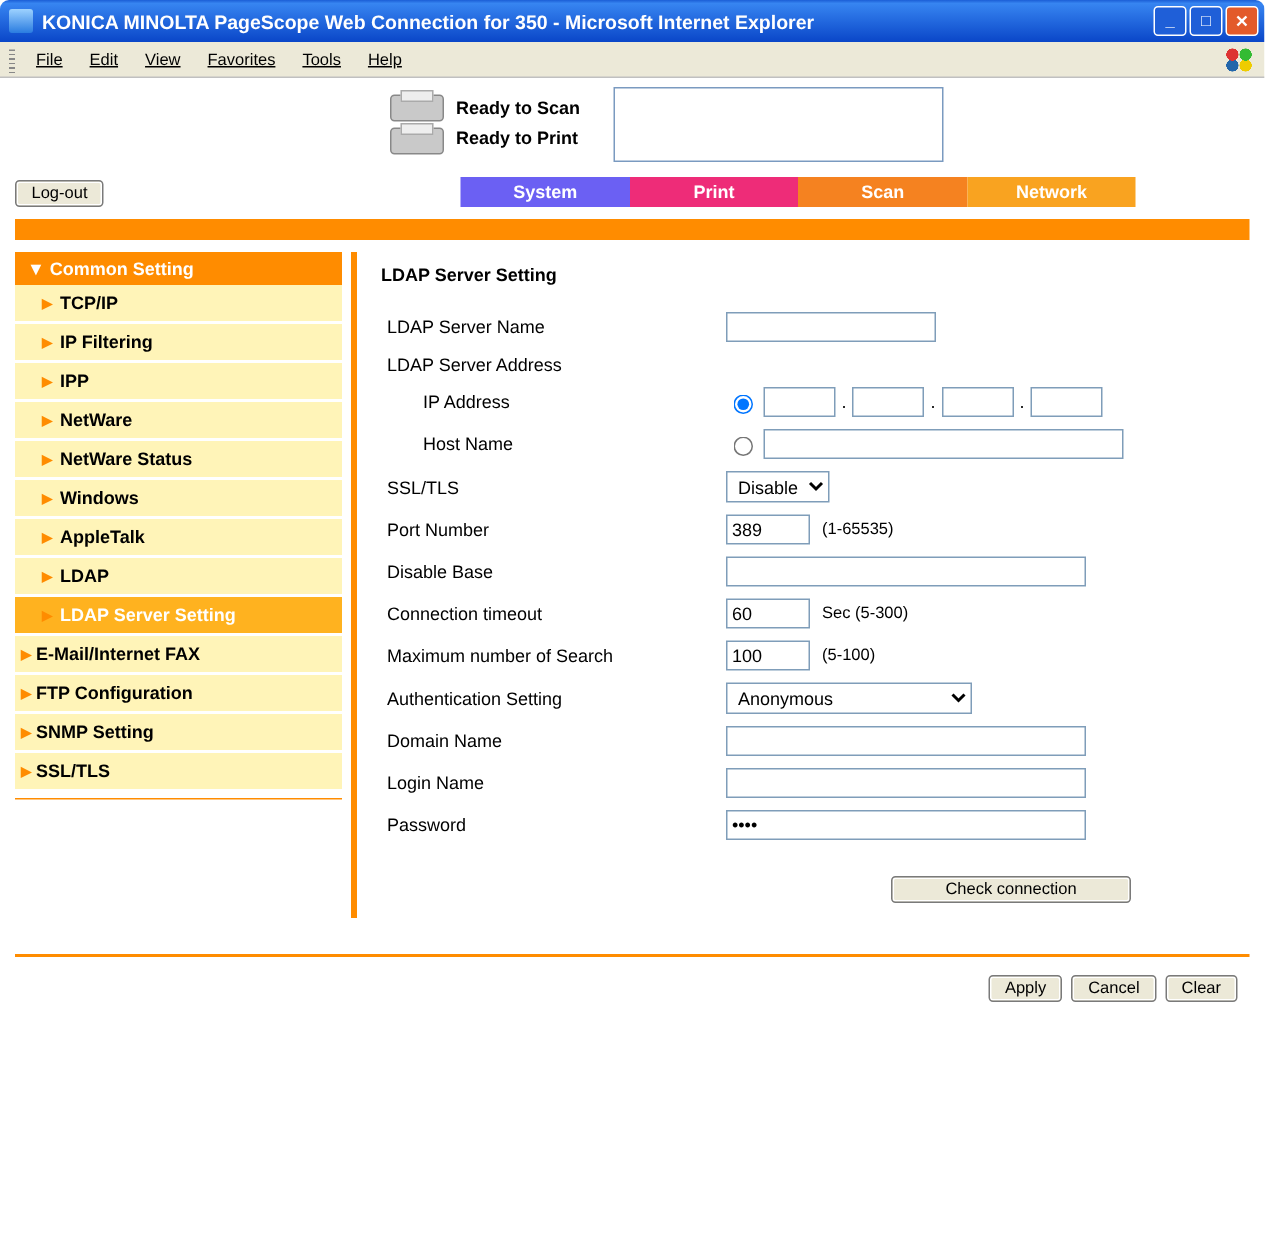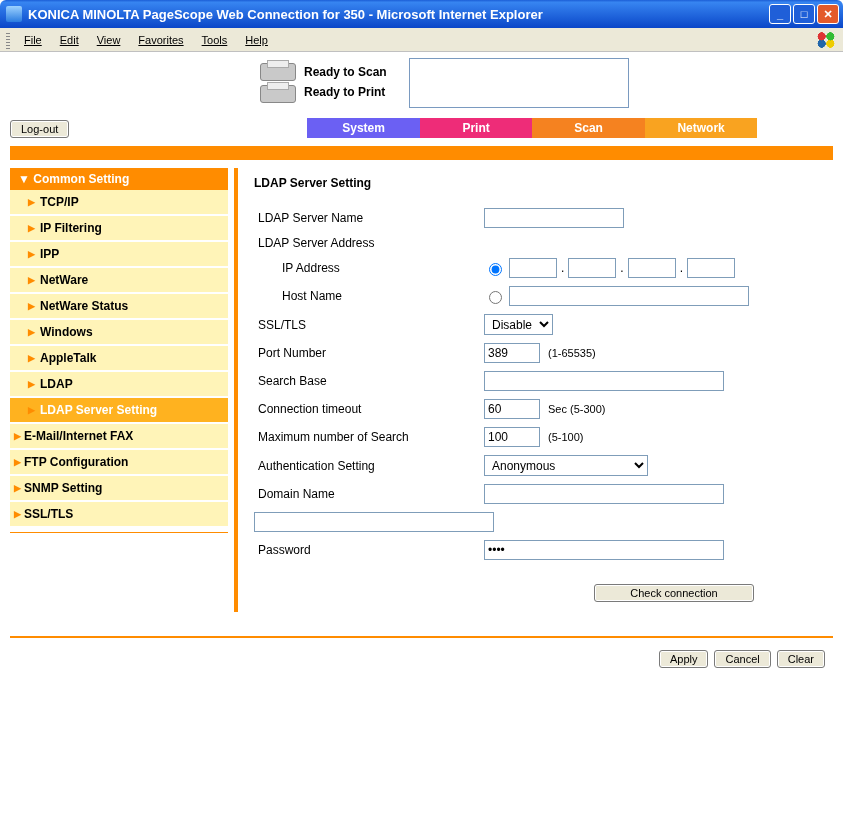--- a/index.html
+++ b/index.html
@@ -287,21 +287,21 @@
 
       <div class="form-row">
         <div class="lbl">Port Number</div>
         <div class="ctrl">
           <input type="text" class="txt-70" value="389" style="">
           <span class="hint">(1-65535)</span>
         </div>
       </div>
 
       <div class="form-row">
-        <div class="lbl">Search Base</div>
+        <div class="lbl">Disable Base</div>
         <div class="ctrl">
             <input type="text" class="txt-240" value="" style="">
           </div>
       </div>
 
       <div class="form-row">
         <div class="lbl">Connection timeout</div>
         <div class="ctrl">
           <input type="text" class="txt-70" value="60" style="">
           <span class="hint">Sec (5-300)</span>
@@ -326,20 +326,21 @@
       </div>
 
       <div class="form-row">
         <div class="lbl">Domain Name</div>
         <div class="ctrl">
             <input type="text" class="txt-240" value="" style="">
           </div>
       </div>
 
       <div class="form-row">
+        <div class="lbl">Login Name</div>
         <div class="ctrl">
             <input type="text" class="txt-240" value="" style="">
           </div>
       </div>
 
       <div class="form-row">
         <div class="lbl">Password</div>
         <div class="ctrl">
             <input type="text" class="txt-240" value="••••" style="">
           </div>

